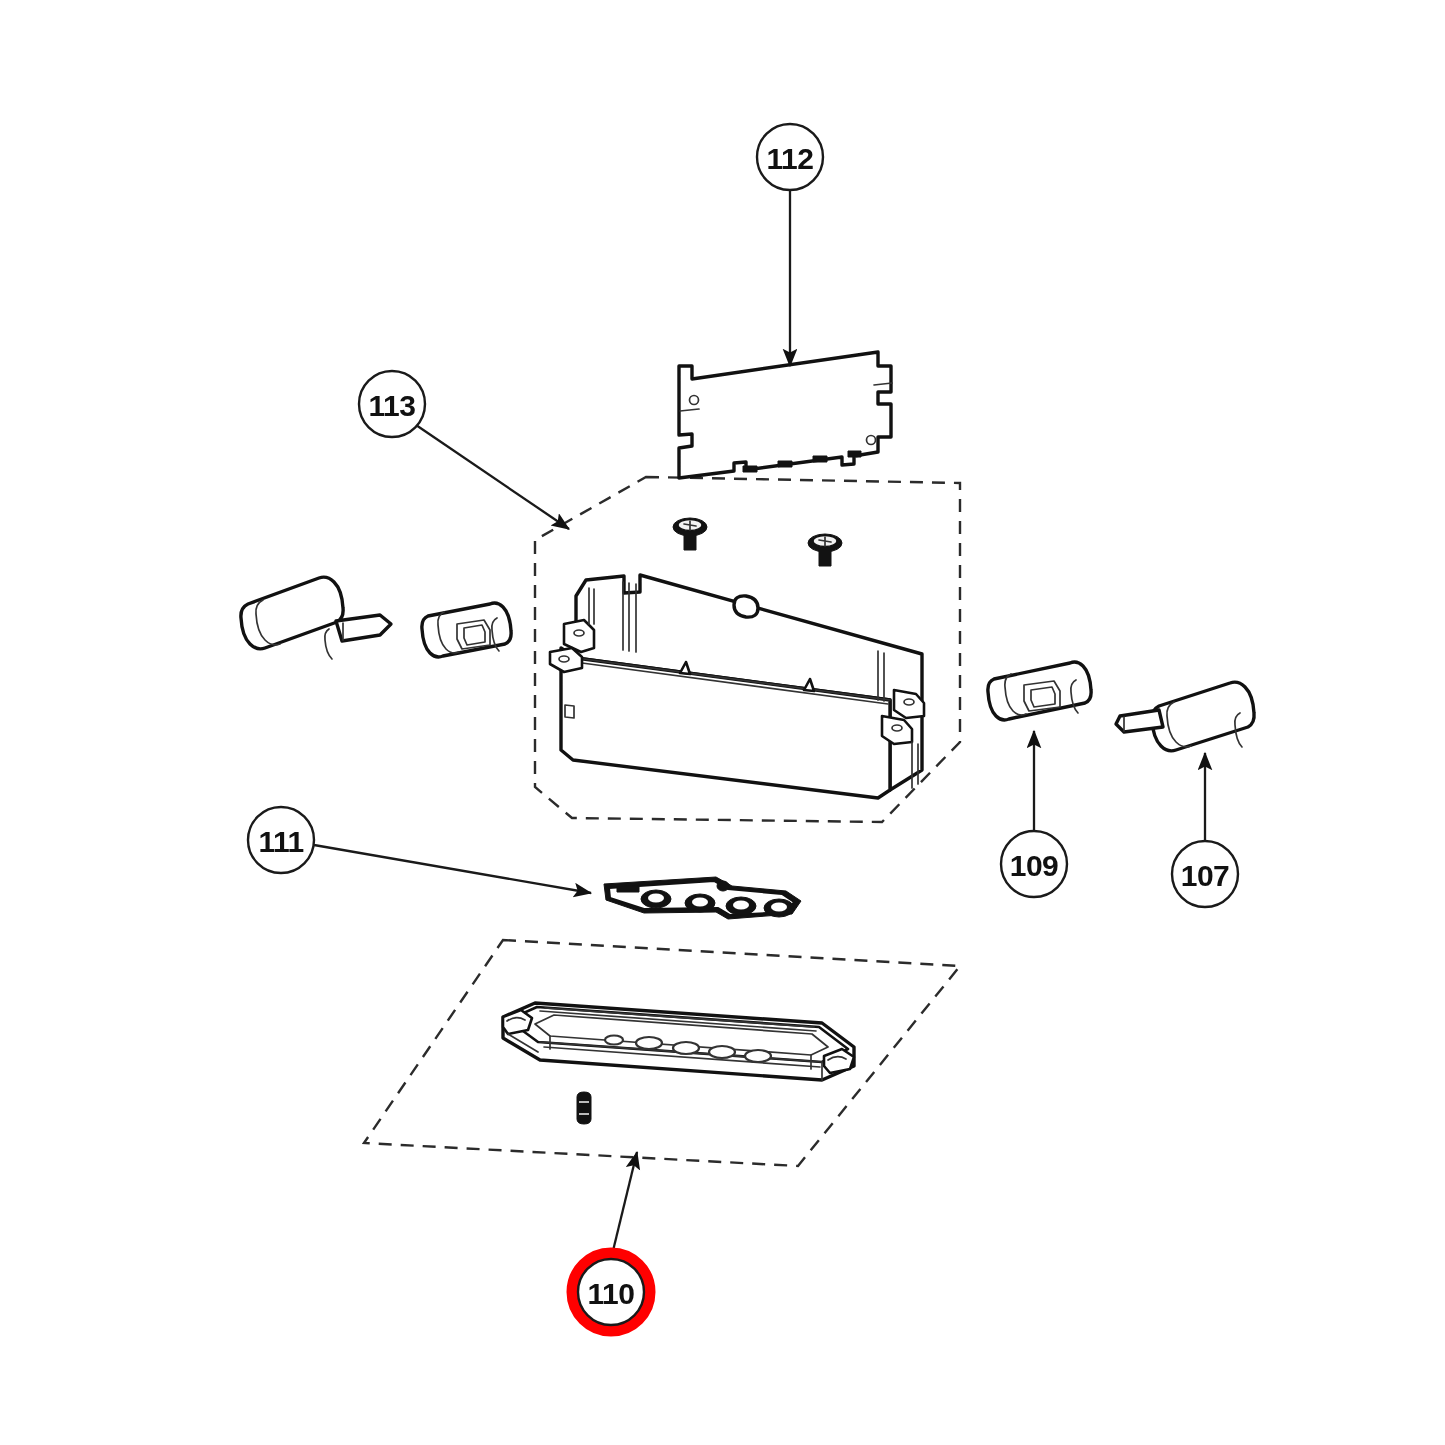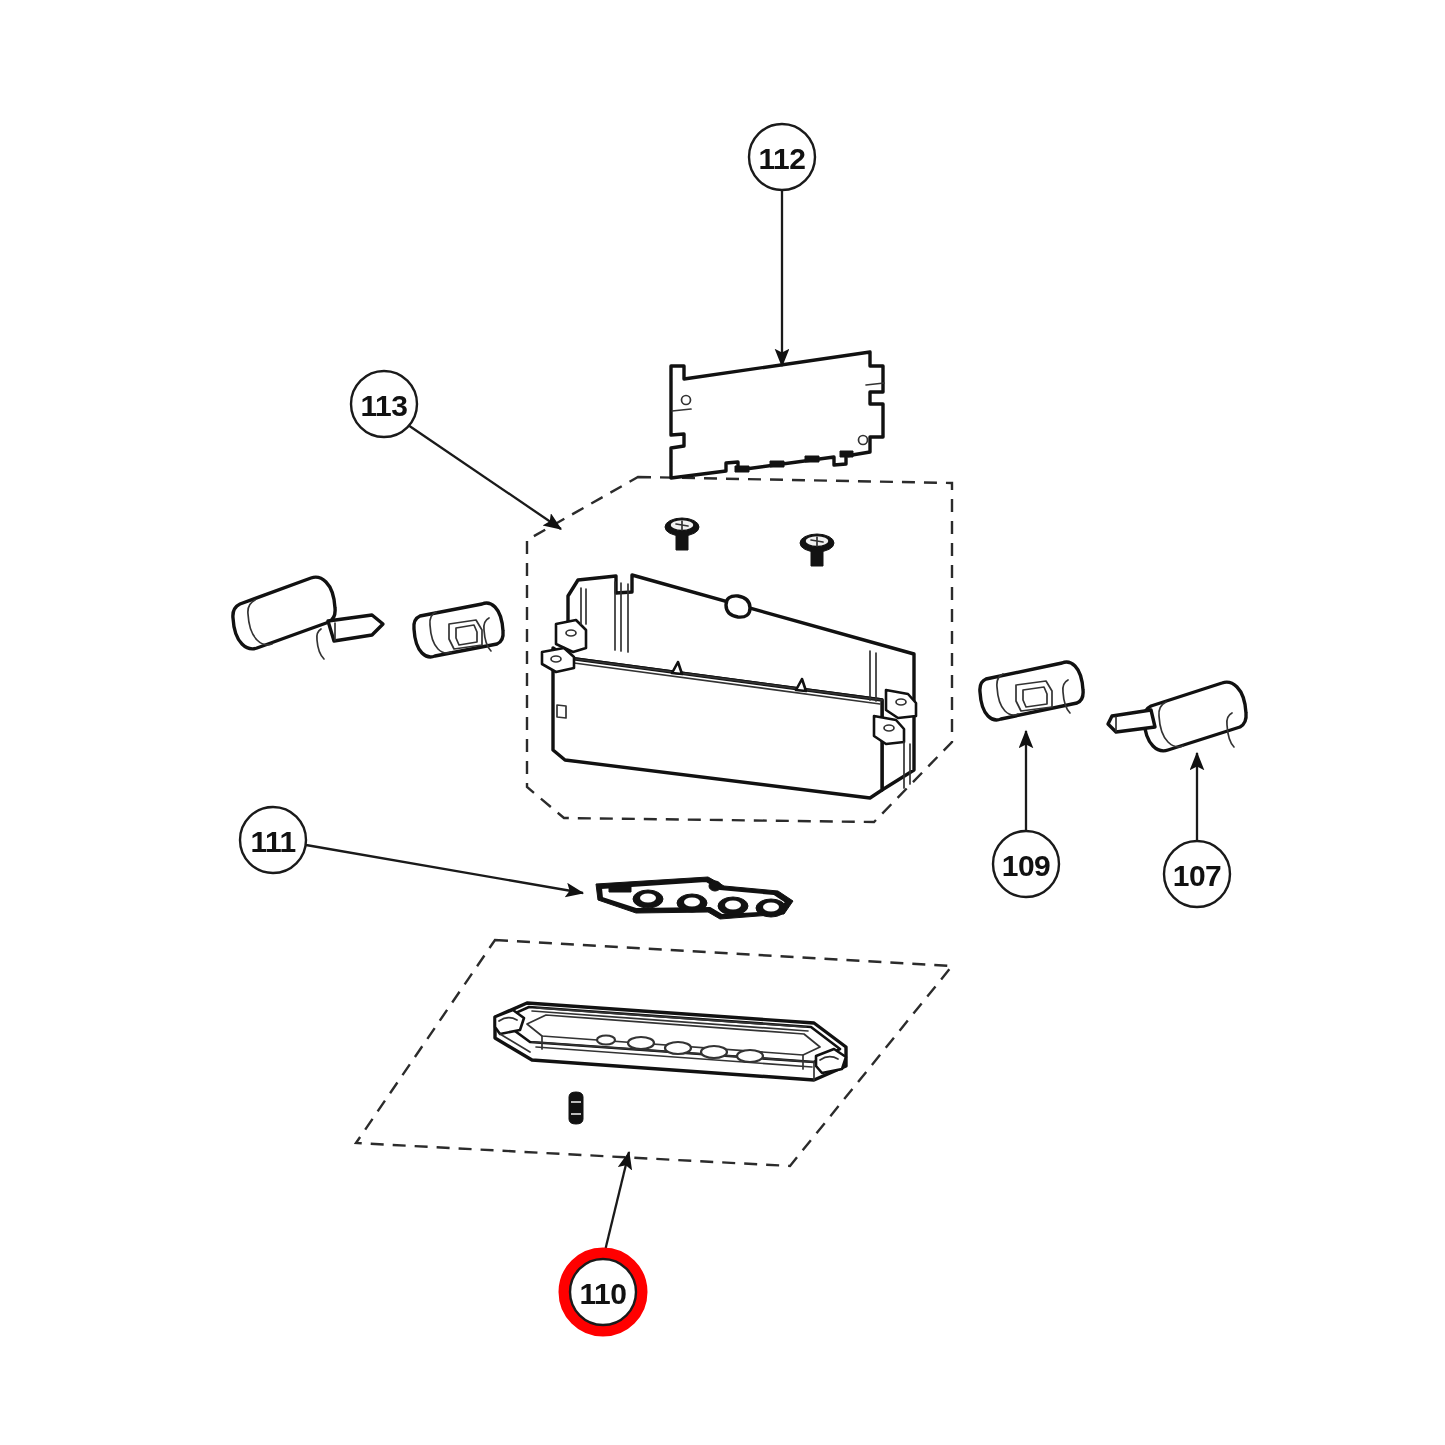--- a/index.html
+++ b/index.html
@@ -9,21 +9,21 @@
   }
   body {
     width: 1445px;
     height: 1445px;
     font-family: "Liberation Sans", sans-serif;
     overflow: hidden;
     position: relative;
   }
   #diagram-root {
     position: absolute;
-    left: 8px;
+    left: 16px;
     top: 0;
     width: 1319px;
     height: 1445px;
     text-decoration: underline;
   }
   svg.diagram {
     display: block;
     width: 1445px;
     height: 1445px;
     background: #ffffff;

